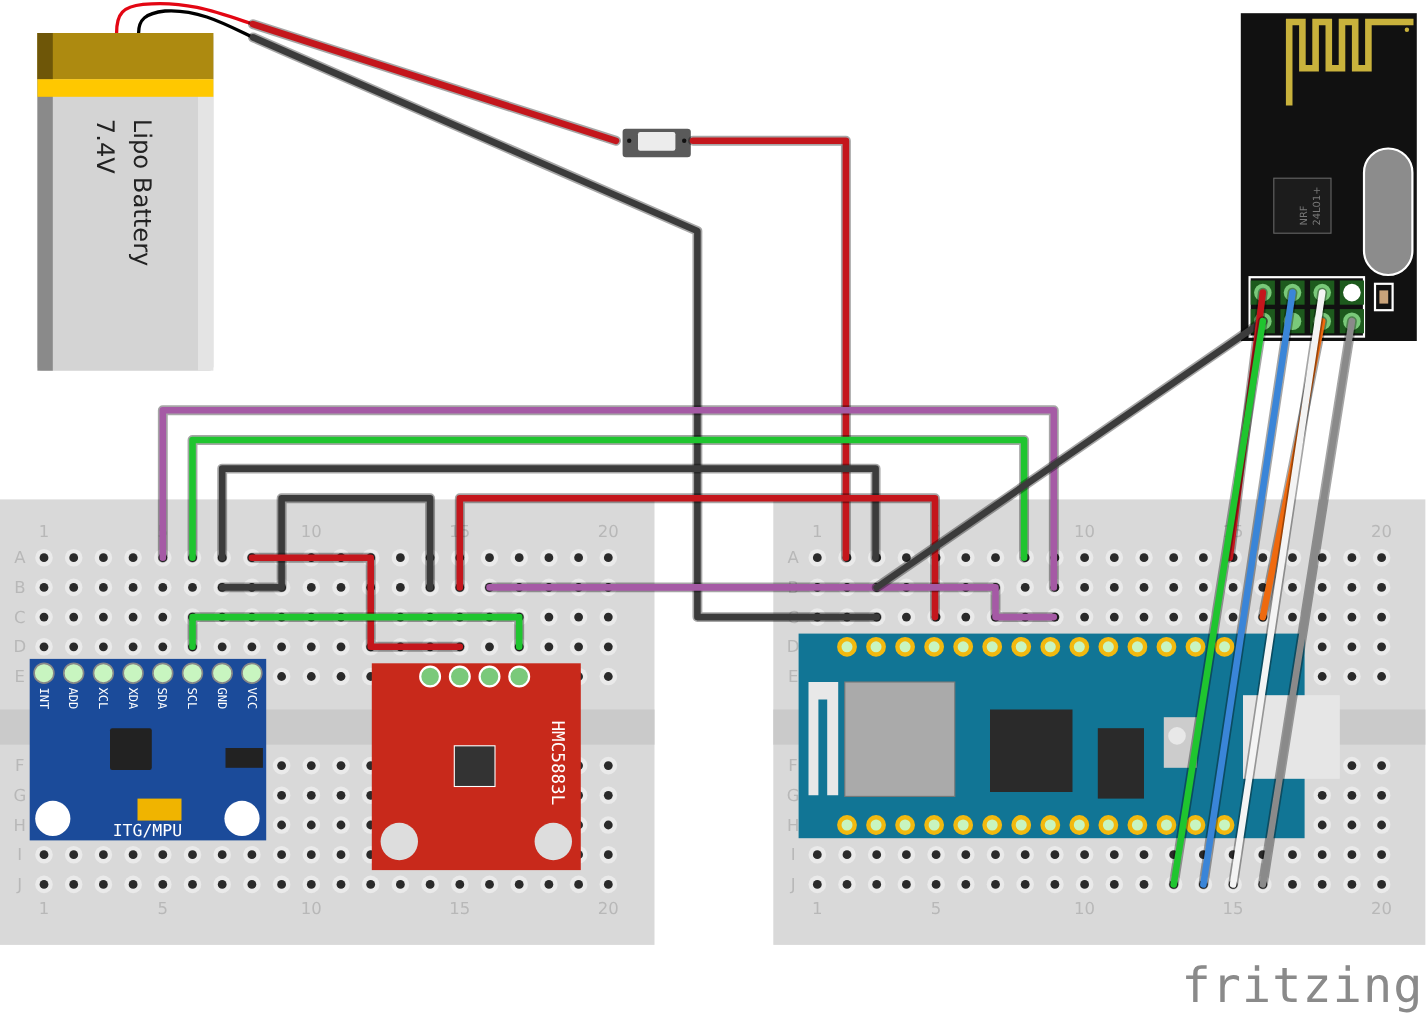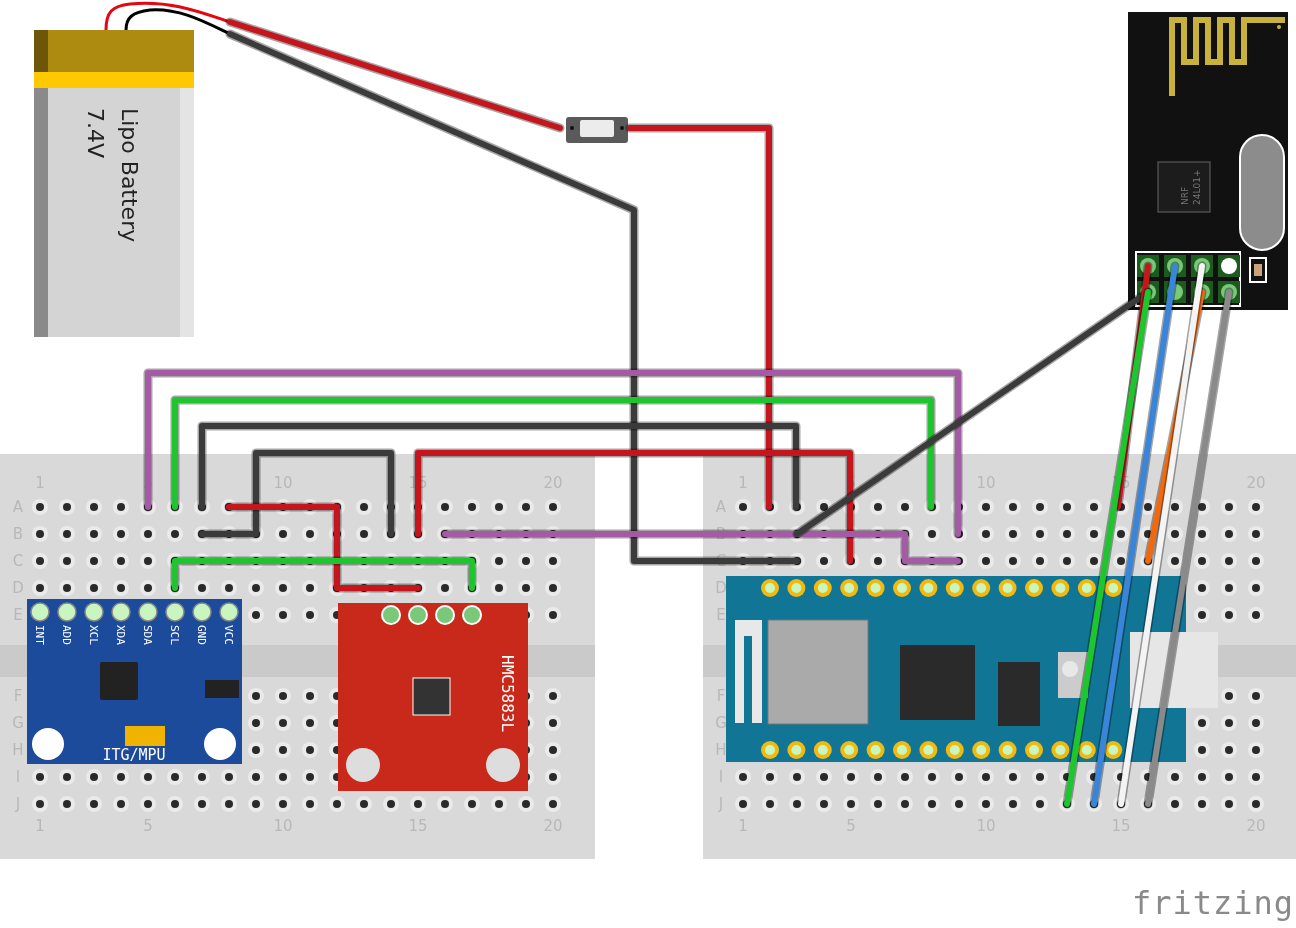--- a/index.html
+++ b/index.html
@@ -1,20 +1,20 @@
 <!DOCTYPE html>
 <html><head>
 <meta charset="utf-8">
 <style>
   html, body { margin:0; padding:0; background:#ffffff; }
   body { width:1296px; height:928px; position:relative; overflow:hidden; font-family:"DejaVu Sans", sans-serif; }
   #canvas { position:absolute; left:0; top:0; width:1296px; height:928px; }
   .bb-label { font-family:"DejaVu Sans", sans-serif; font-size:15px; fill:#b8b8b8; }
   .pin-label { font-family:"DejaVu Sans Mono", monospace; font-size:11px; fill:#ffffff; }
-  .logo { position:absolute; right:2px; bottom:6px; font-family:"DejaVu Sans Mono", monospace; font-size:32px; color:#8a8a8a; letter-spacing:1px; }
+  .logo { position:absolute; right:2px; bottom:6px; font-family:"DejaVu Sans Mono", monospace; font-size:44px; color:#8a8a8a; letter-spacing:1px; }
 </style>
 </head>
 <body>
 
 <svg id="canvas" viewBox="0 0 1296 928" xmlns="http://www.w3.org/2000/svg">
 
   <g id="bb-left">
     <rect x="0" y="454" width="595" height="405" fill="#d9d9d9"></rect>
     <rect x="0" y="645" width="595" height="32" fill="#cacaca"></rect>
   </g>

